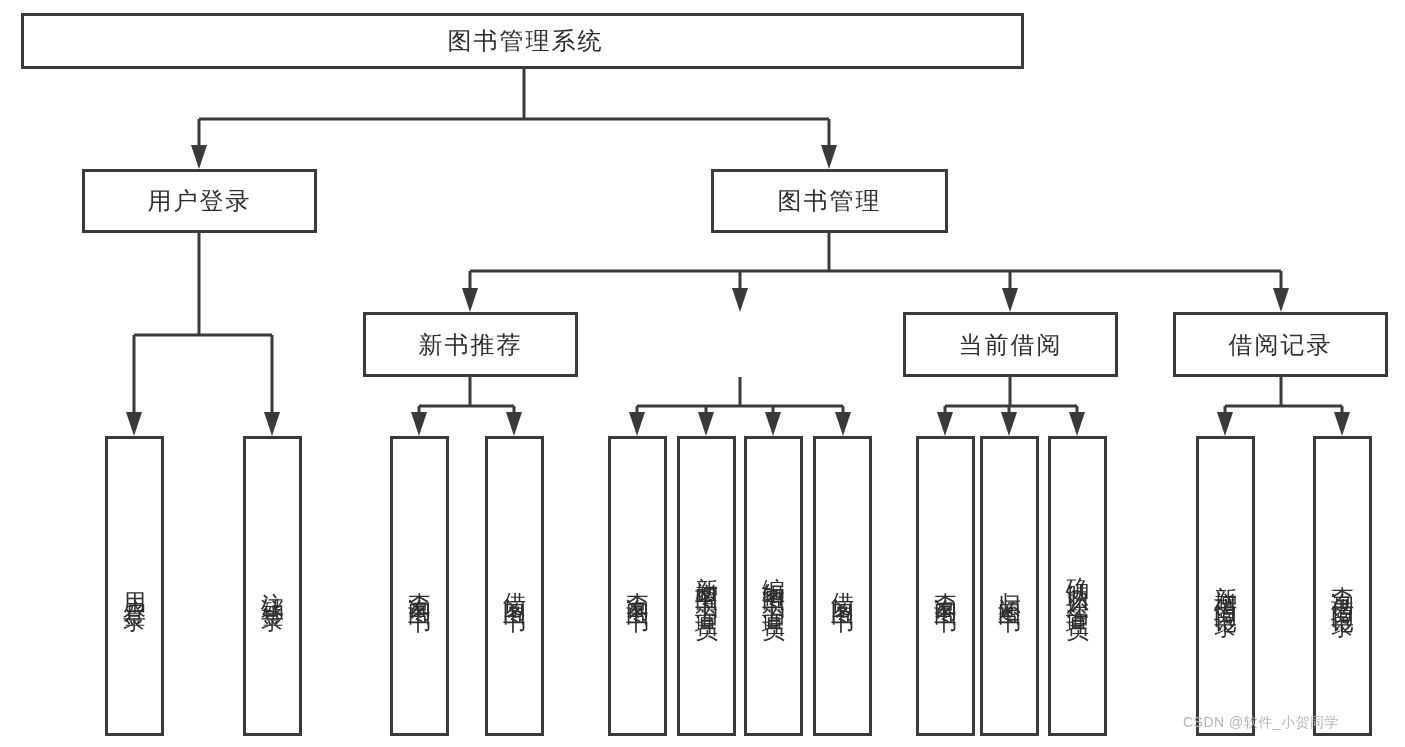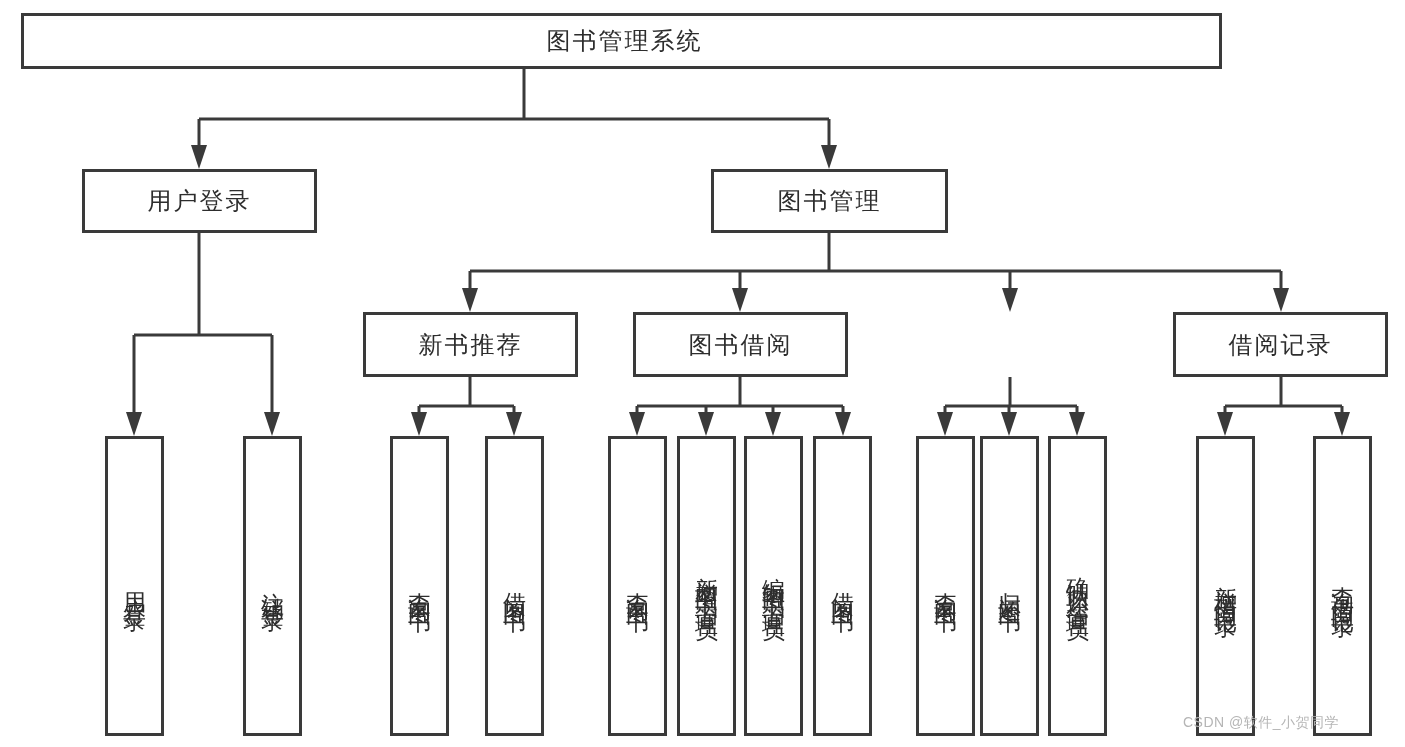--- a/index.html
+++ b/index.html
@@ -105,36 +105,36 @@
       <polygon points="1069,412 1085,412 1077,436"></polygon>
     </g>
 
     <g>
       <path d="M1281 377 V406 M1225 406 H1342 M1225 406 V419 M1342 406 V419"></path>
       <polygon points="1217,412 1233,412 1225,436"></polygon>
       <polygon points="1334,412 1350,412 1342,436"></polygon>
     </g>
   </svg>
 
-  <div class="node root-box" style="left:21px; top:13px; width:1201px; height:56px;padding-left:6px;">
+  <div class="node root-box" style="left:21px; top:13px; width:1003px; height:56px;padding-left:6px;">
     <span>图书管理系统</span>
   </div>
 
   <div class="node hbox" style="left:82px; top:169px; width:235px; height:64px;">
     <span>用户登录</span>
   </div>
   <div class="node hbox" style="left:711px; top:169px; width:237px; height:64px;">
     <span>图书管理</span>
   </div>
 
   <div class="node hbox" style="left:363px; top:312px; width:215px; height:65px;">
     <span>新书推荐</span>
   </div>
-  <div class="node hbox" style="left:633px; top:312px; width:215px; height:65px;">
-    <span>图书借阅</span>
+  <div class="node hbox" style="left:903px; top:312px; width:215px; height:65px;">
+    <span>当前借阅</span>
   </div>
   <div class="node hbox" style="left:1173px; top:312px; width:215px; height:65px;align-items:center;">
     <span>借阅记录</span>
   </div>
 
   <div class="node leaf" style="left:105px; top:436px; width:59px; height:300px;">
     <span class="vtext">用户登录</span>
   </div>
   <div class="node leaf" style="left:243px; top:436px; width:59px; height:300px;">
     <span class="vtext">注销登录</span>

